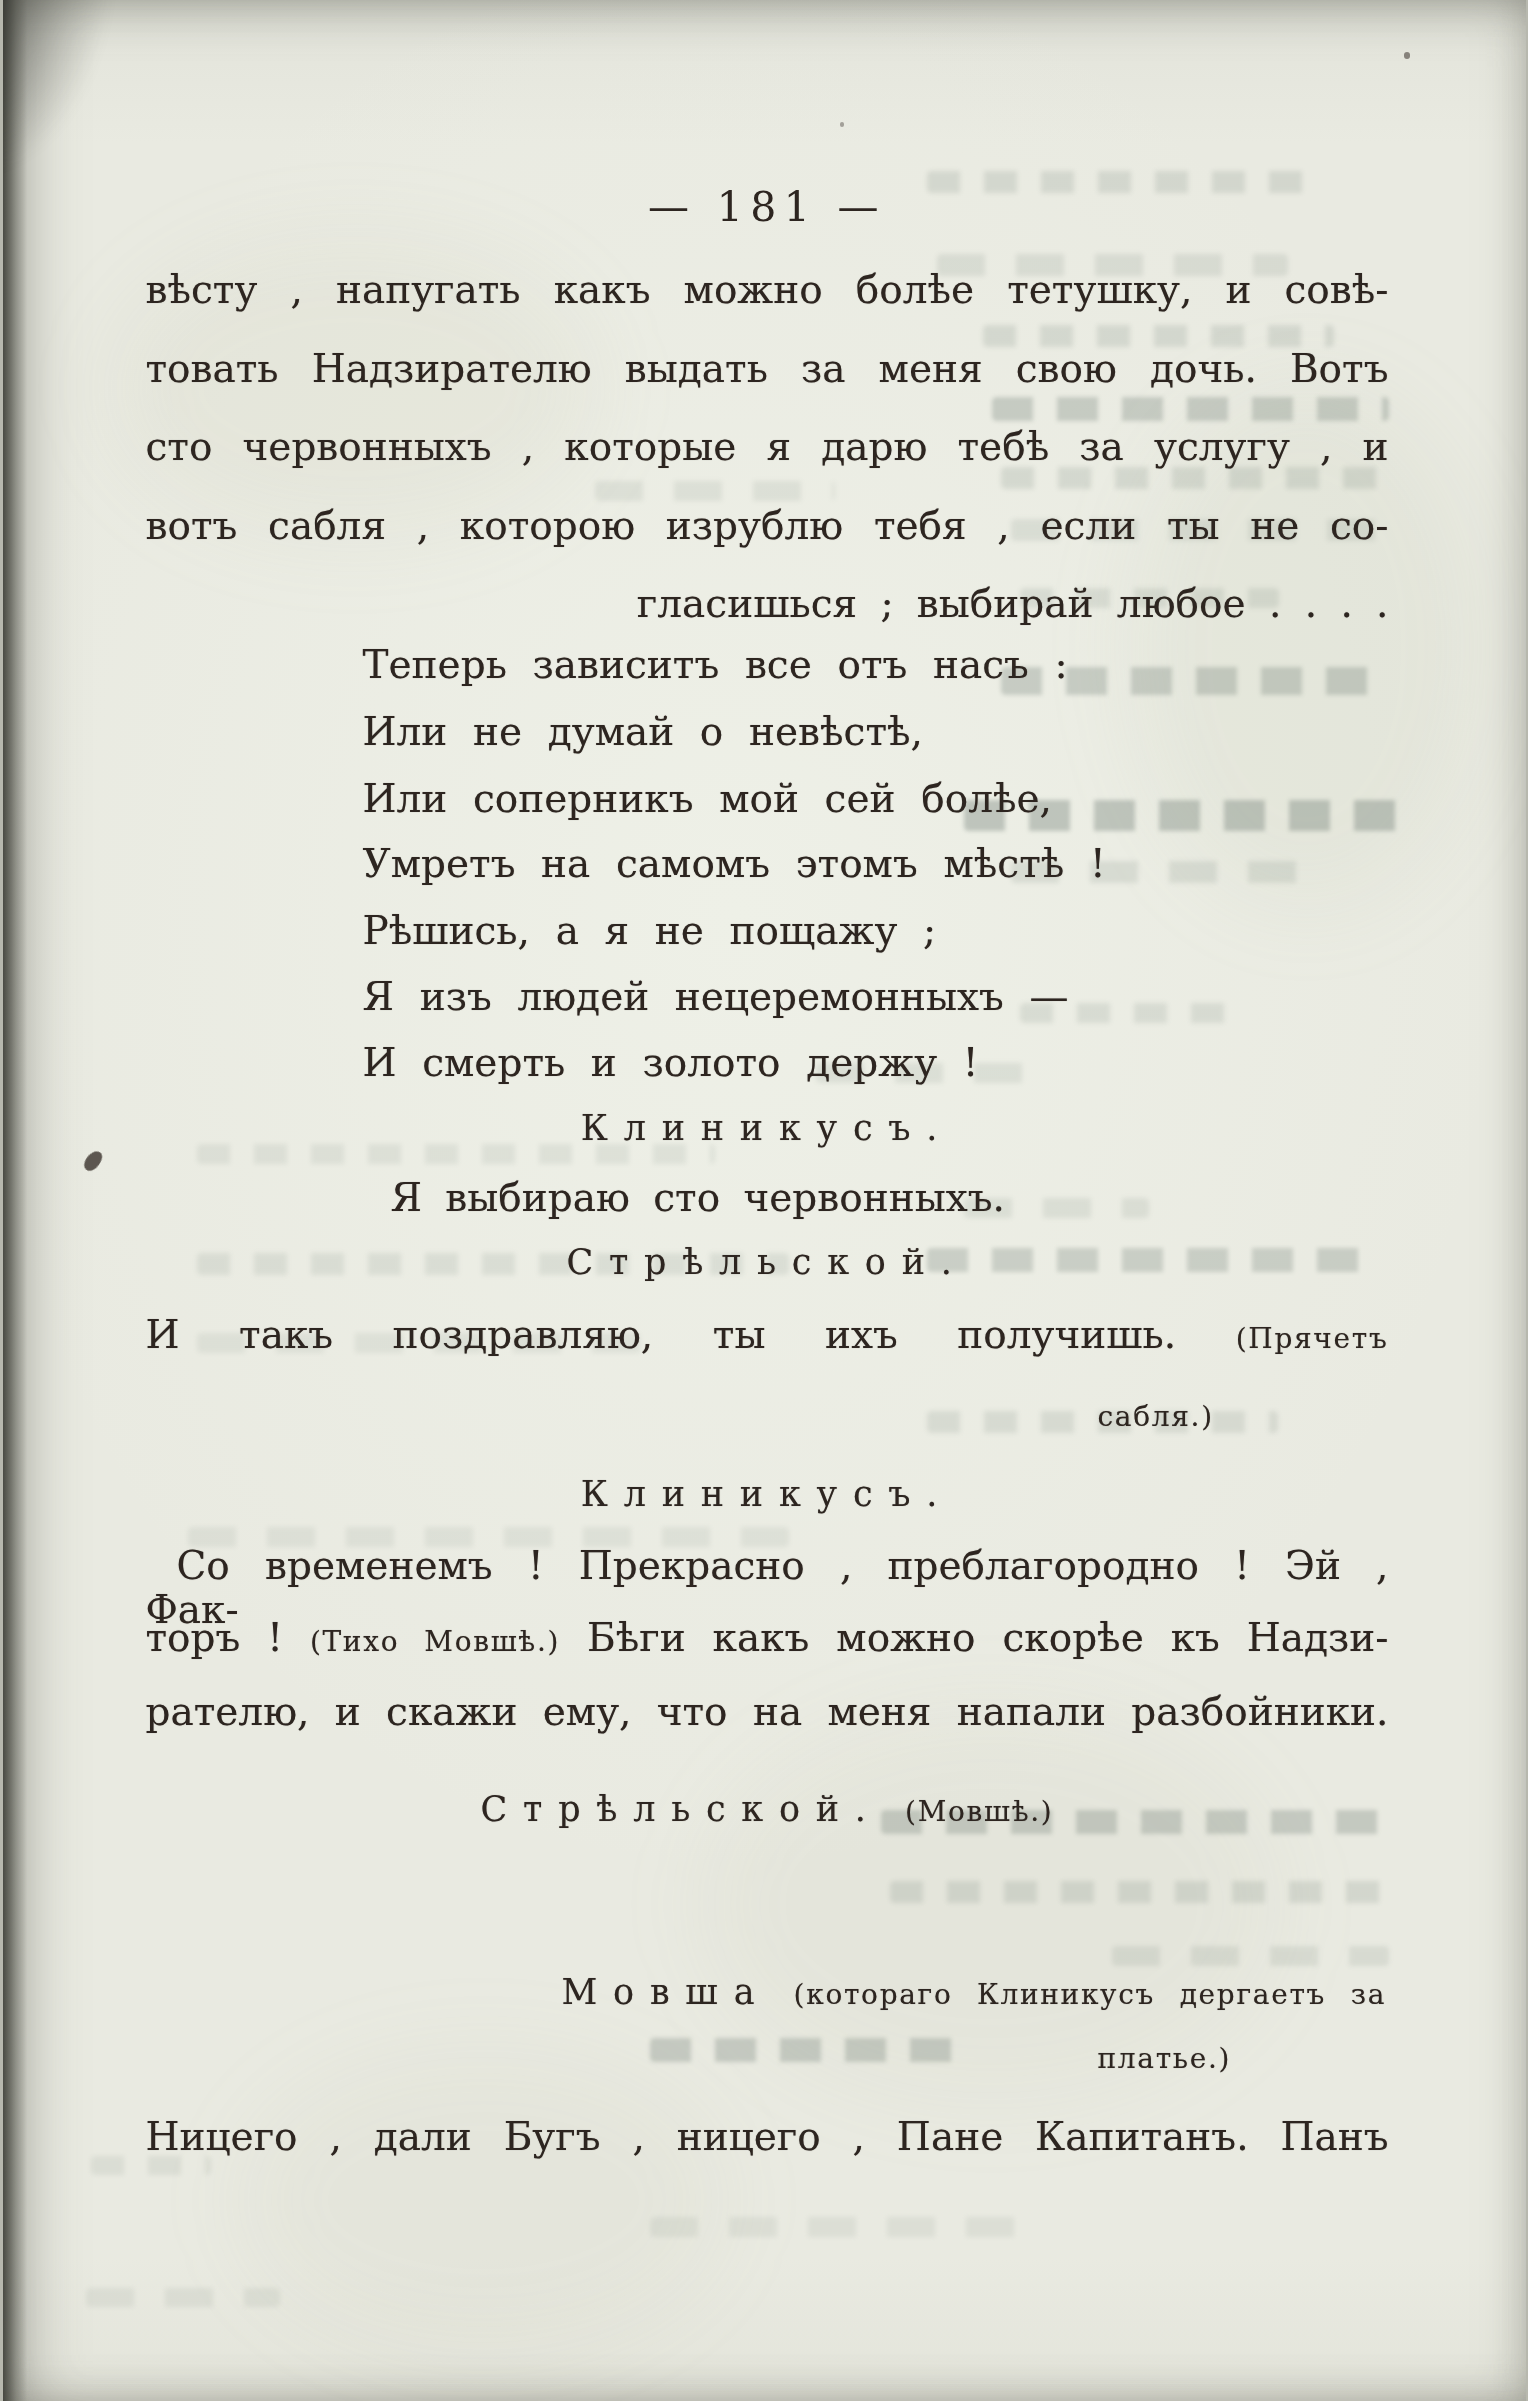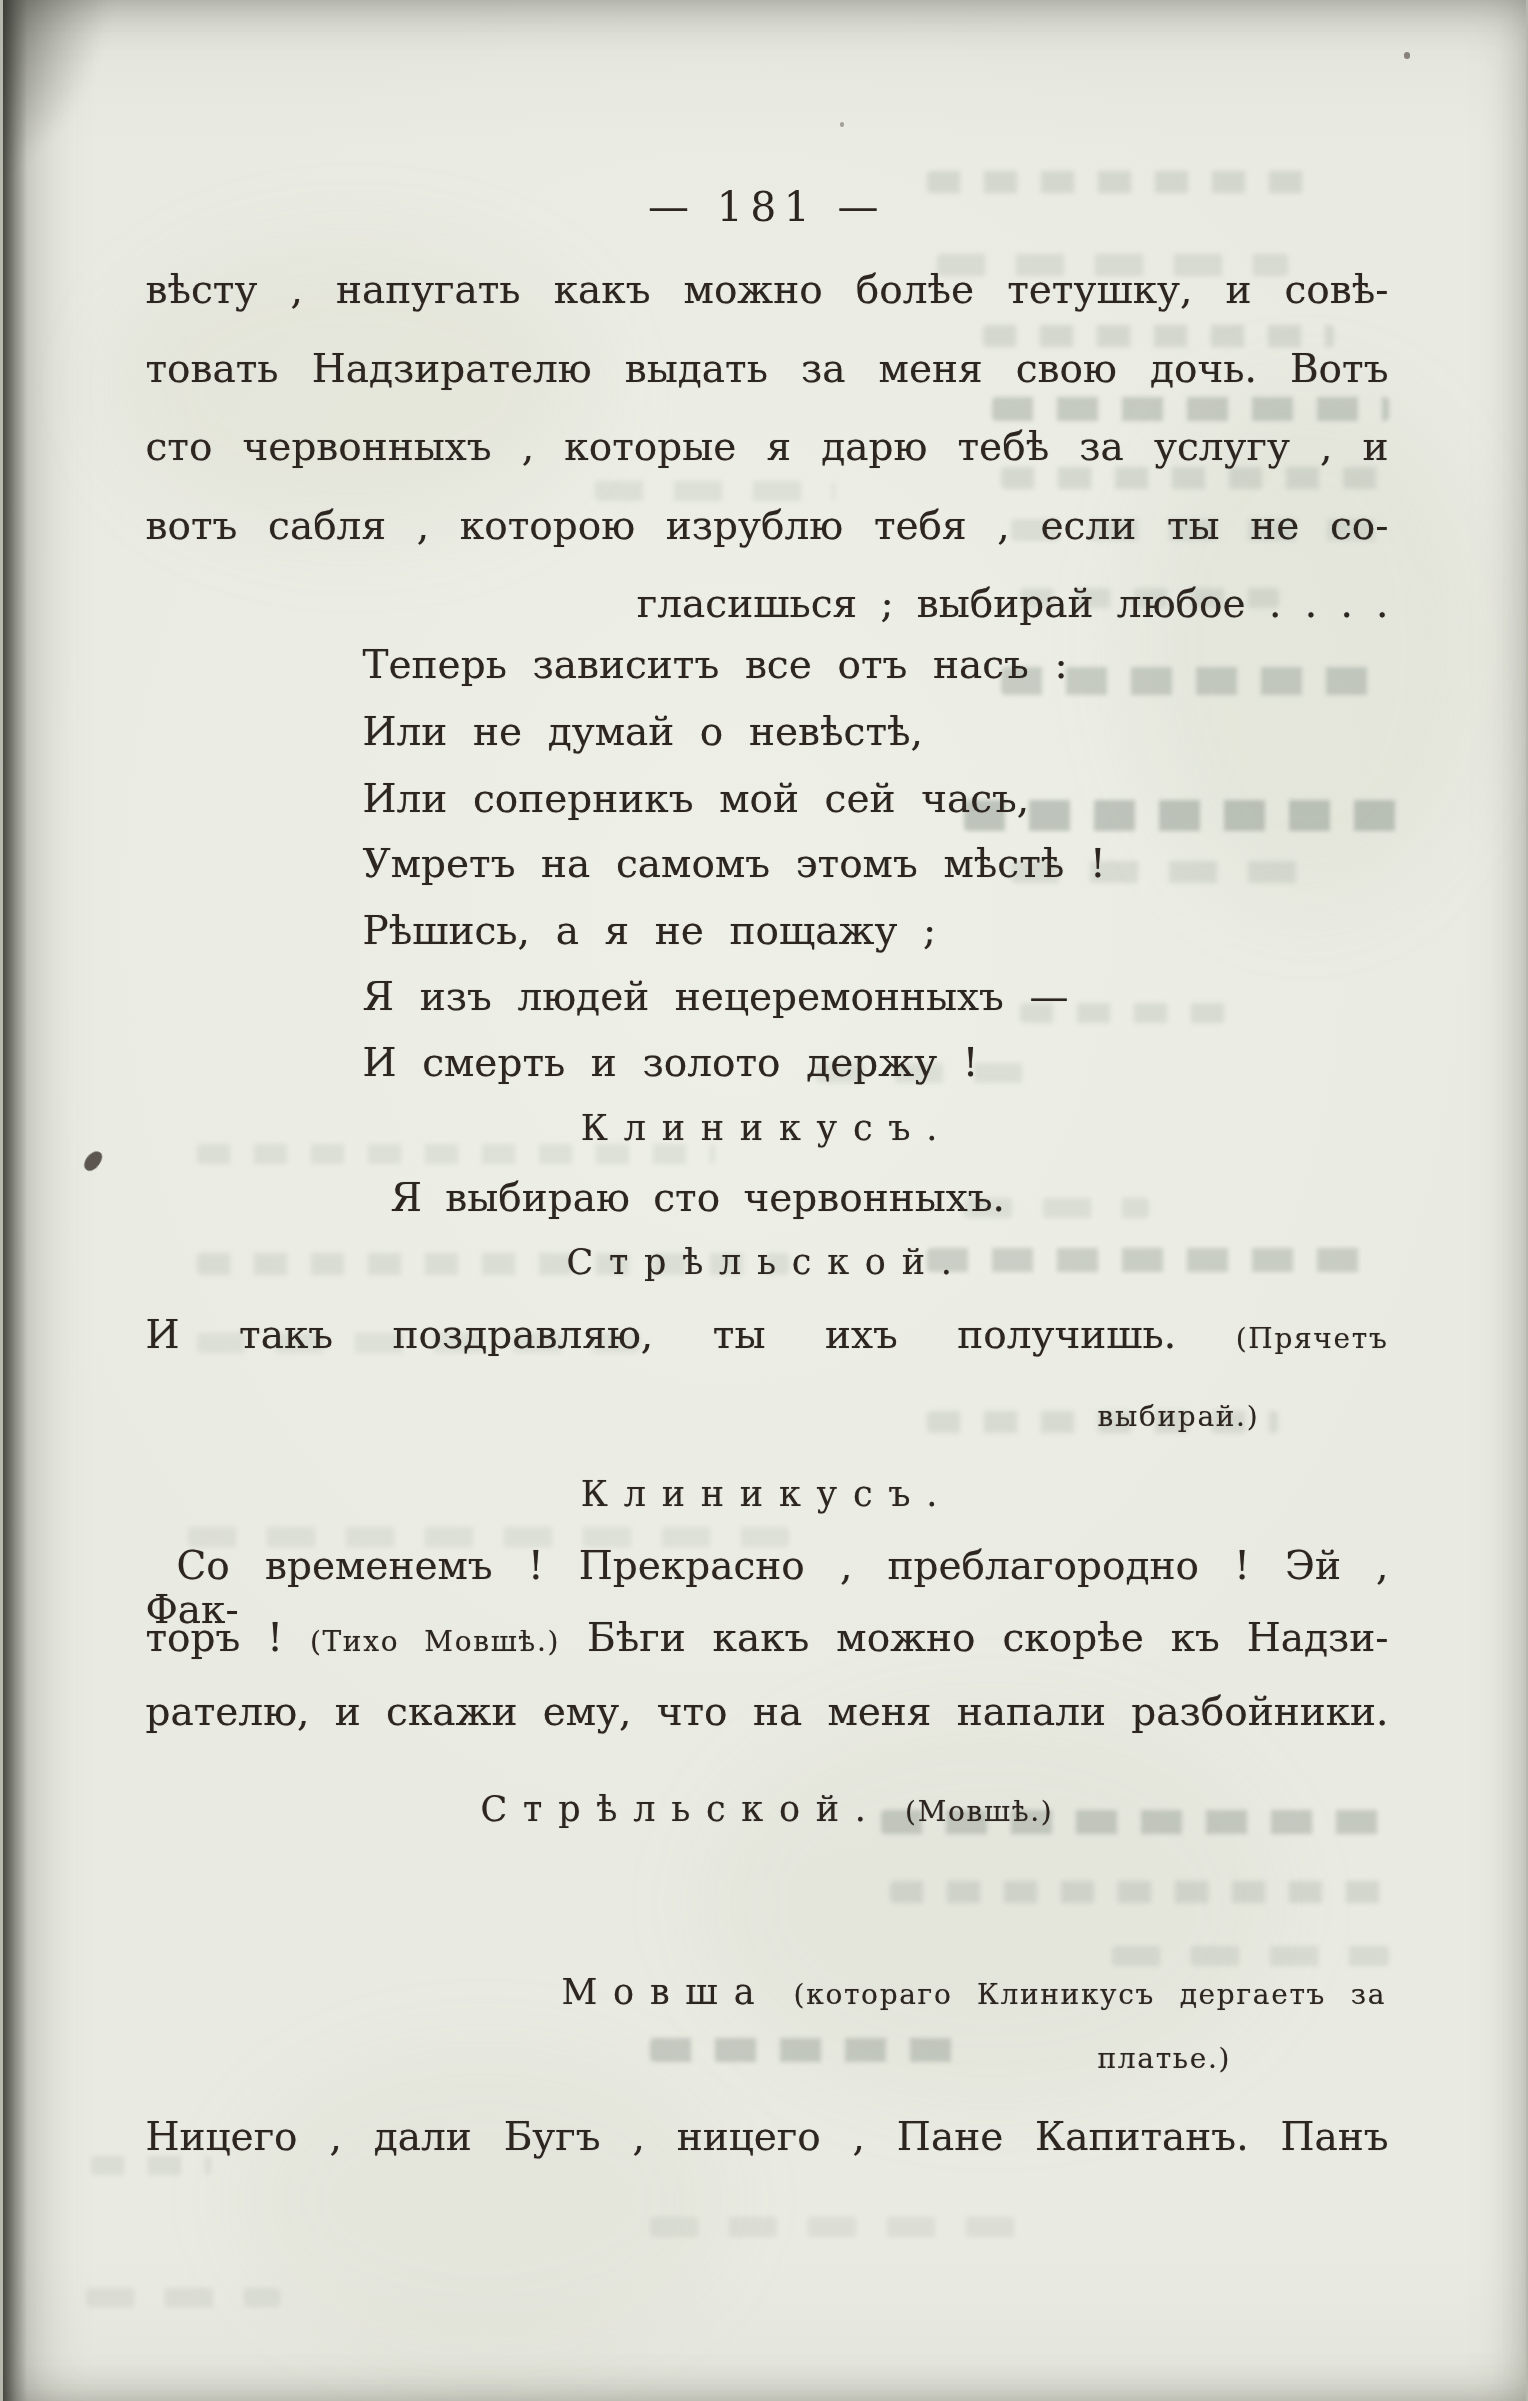--- a/index.html
+++ b/index.html
@@ -99,32 +99,32 @@
   <div class="text-block">
 
     <div class="line just" style="top:268px">вѣсту , напугать какъ можно болѣе тетушку, и совѣ-</div>
     <div class="line just" style="top:347px">товать Надзирателю выдать за меня свою дочь. Вотъ</div>
     <div class="line just" style="top:425px">сто червонныхъ , которые я дарю тебѣ за услугу , и</div>
     <div class="line just" style="top:504px">вотъ сабля , которою изрублю тебя , если ты не со-</div>
     <div class="line" style="top:582px">гласишься ; выбирай любое . . . .</div>
 
     <div class="line verse" style="top:643px">Теперь зависитъ все отъ насъ :</div>
     <div class="line verse" style="top:710px">Или не думай о невѣстѣ,</div>
-    <div class="line verse" style="top:777px">Или соперникъ мой сей часъ,</div>
+    <div class="line verse" style="top:777px">Или соперникъ мой сей болѣе,</div>
     <div class="line verse" style="top:842px">Умретъ на самомъ этомъ мѣстѣ !</div>
     <div class="line verse" style="top:909px">Рѣшись, а я не пощажу ;</div>
     <div class="line verse" style="top:975px">Я изъ людей нецеремонныхъ —</div>
     <div class="line verse" style="top:1041px">И смерть и золото держу !</div>
 
     <div class="line center speaker" style="top:1109px">Клиникусъ.</div>
     <div class="line" style="top:1176px;left:245px;width:auto">Я выбираю сто червонныхъ.</div>
 
     <div class="line center speaker" style="top:1243px">Стрѣльской.</div>
     <div class="line just" style="top:1313px"><span>И такъ поздравляю, ты ихъ получишь.</span> <span class="dir">(Прячетъ</span></div>
-    <div class="line dir" style="top:1401px;left:952px;width:auto">выбирай.)</div>
+    <div class="line dir" style="top:1401px;left:952px;width:auto">сабля.)</div>
 
     <div class="line center speaker" style="top:1475px">Клиникусъ.</div>
     <div class="line just indent1" style="top:1544px">Со временемъ ! Прекрасно , преблагородно ! Эй , Фак-</div>
     <div class="line just" style="top:1616px"><span>торъ !</span> <span class="dir">(Тихо Мовшѣ.)</span> <span>Бѣги какъ можно скорѣе къ Надзи-</span></div>
     <div class="line just" style="top:1690px">рателю, и скажи ему, что на меня напали разбойники.</div>
 
     <div class="line center" style="top:1786px"><span class="speaker">Стрѣльской.</span> <span class="dir">(Мовшѣ.)</span></div>
 
     <div class="line" style="top:1969px;left:416px;width:auto"><span class="speaker">Мовша</span> <span class="dir" style="word-spacing:.5em">(котораго Клиникусъ дергаетъ за</span></div>
     <div class="line dir" style="top:2043px;left:952px;width:auto">платье.)</div>

